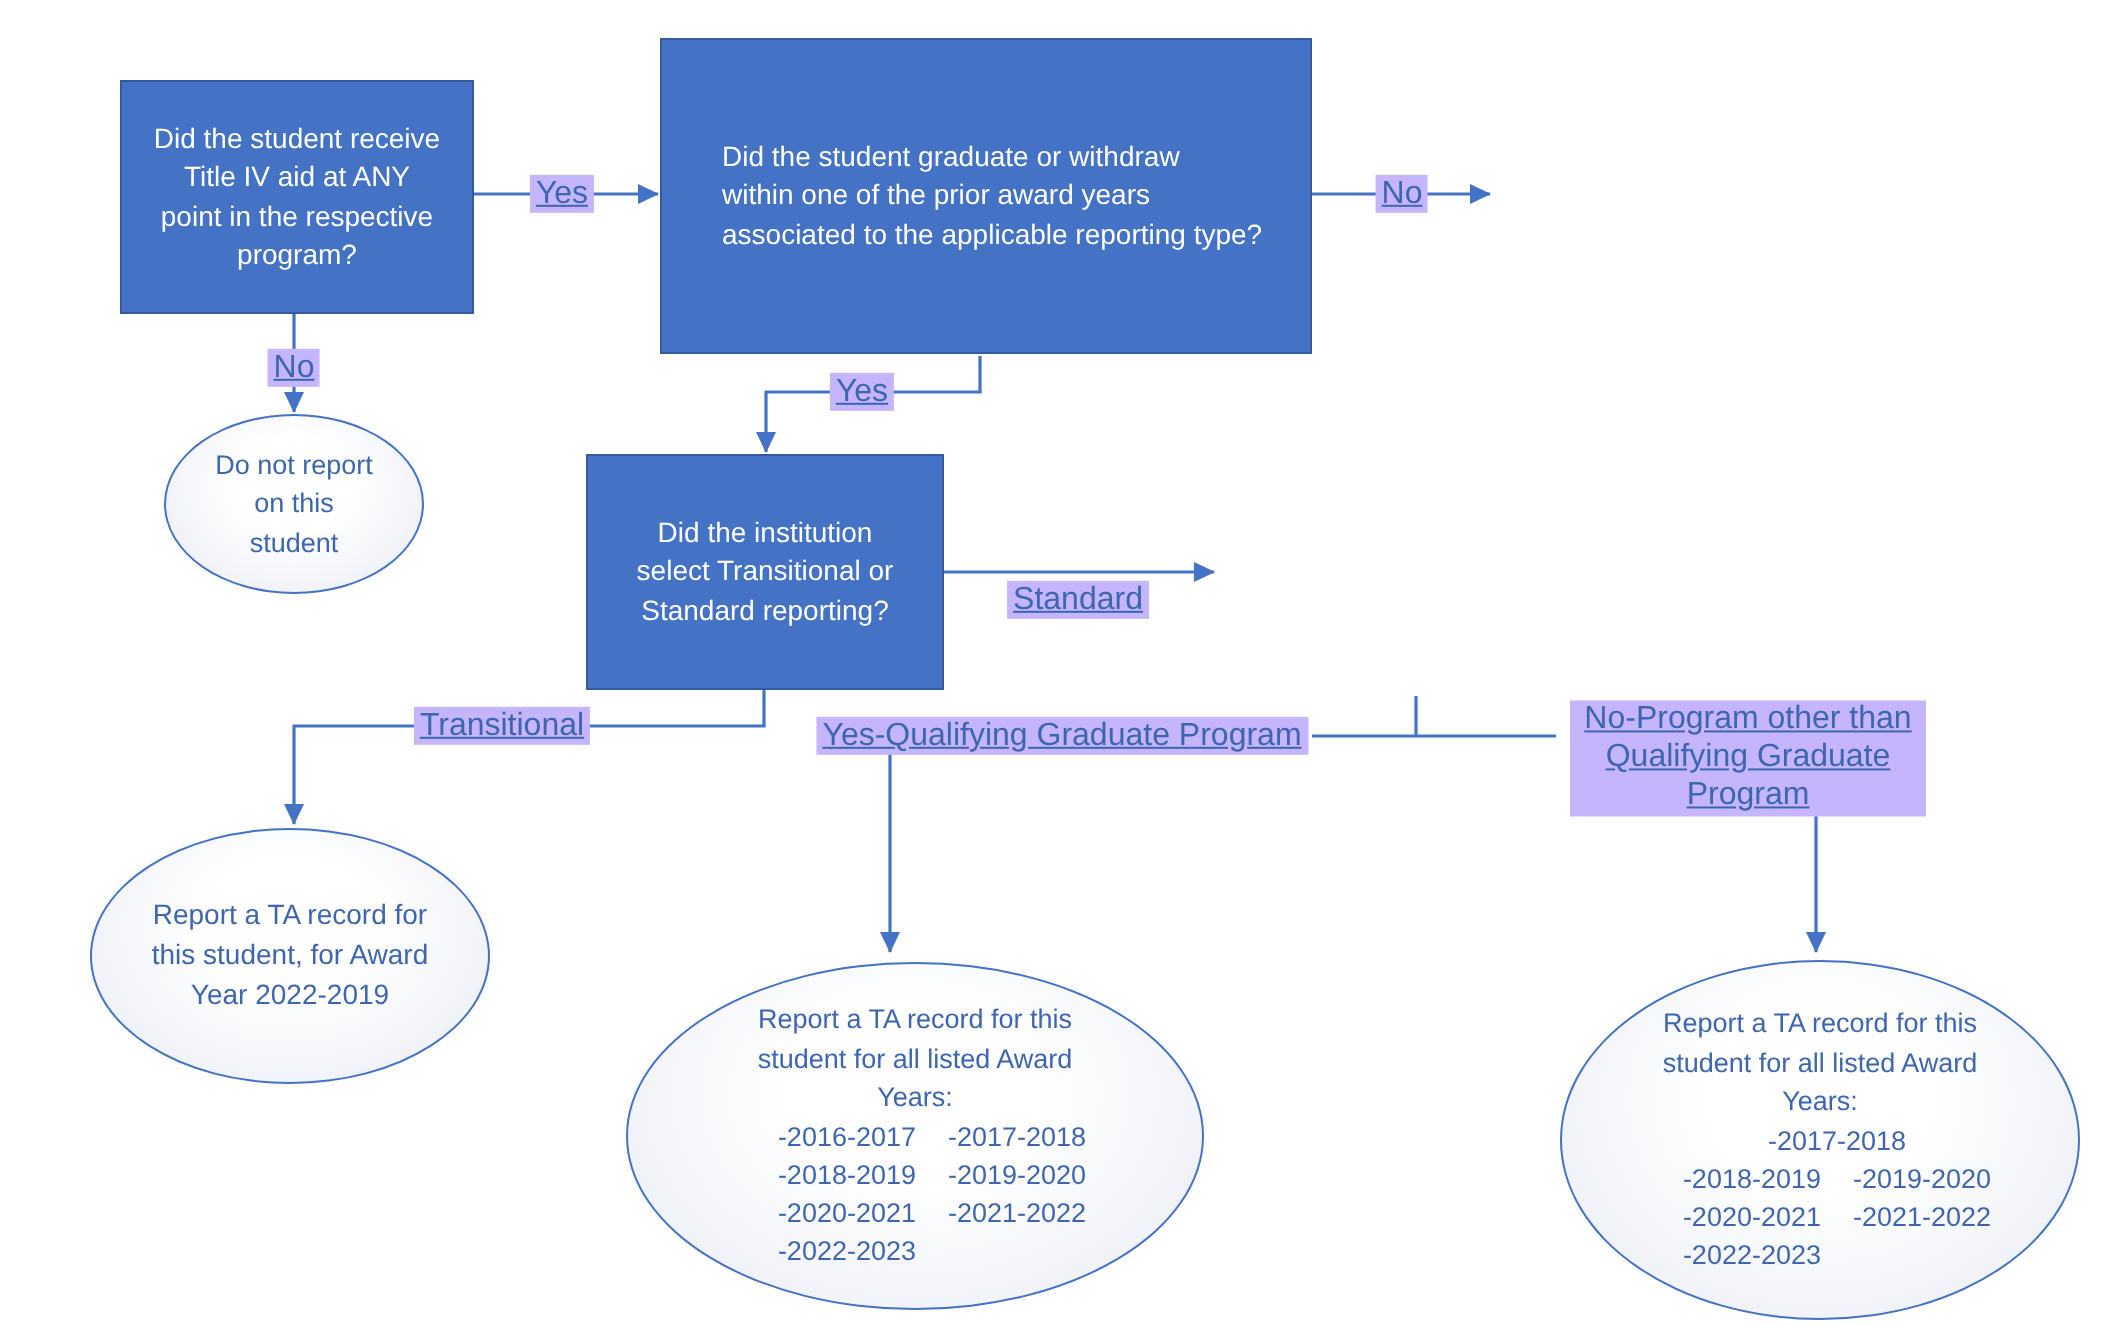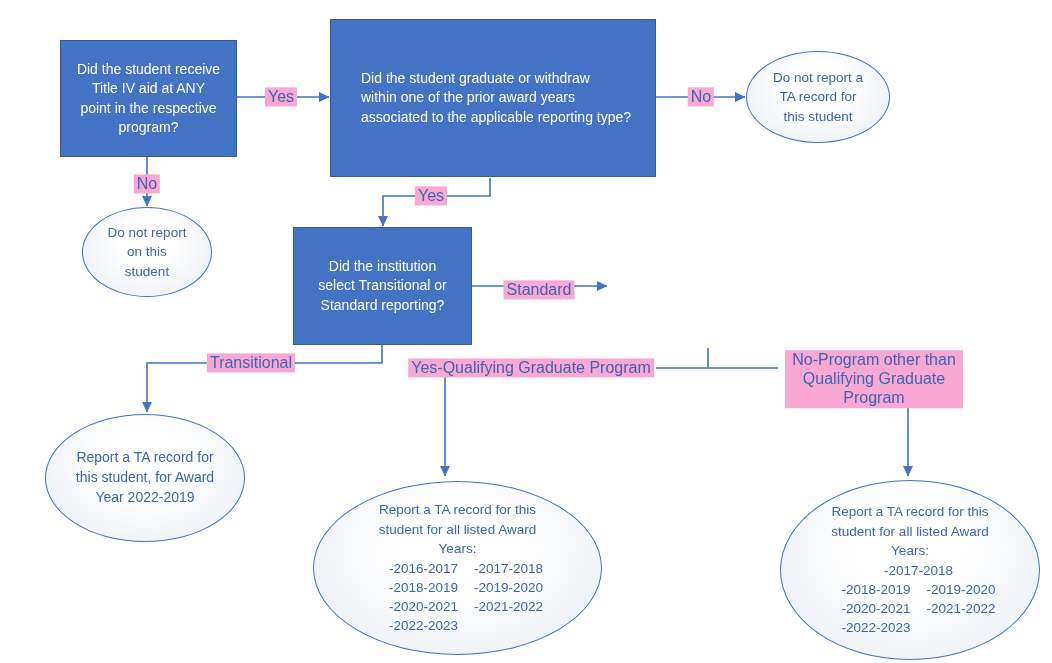--- a/index.html
+++ b/index.html
@@ -22,22 +22,22 @@
     background:radial-gradient(ellipse at 50% 38%, #ffffff 30%, #f3f5f9 65%, #e5eaf3 100%);
     color:#3E66B0; display:flex; flex-direction:column; align-items:center; justify-content:center;
     font-size:13.5px; line-height:1.42; white-space:pre-line; text-align:center;
   }
   .terminal .years { display:inline-block; text-align:left; margin-top:1px; }
   .year-row { display:flex; gap:16px; justify-content:flex-start; white-space:nowrap;margin-left:17px; }
   .center-first .year-row:first-child { justify-content:center; }
 
   .lbl {
     position:absolute; transform:translate(-50%,-50%);
-    color:#3E66B0; background:#f9a8d4; padding:0 3px;
-    font-size:16px; line-height:1.2; white-space:nowrap; text-align:center;
+    color:#3E66B0; background:#c4b5fd; padding:0 3px;
+    font-size:16px; line-height:1.2; white-space:nowrap; text-align:center;text-decoration:underline;
   }
   .lbl.small { font-size:16px; }
   .lbl.wrap { white-space:pre-line; }
 </style>
 </head>
 <body>
 
 <div class="canvas">
 
   <svg class="connectors" viewBox="0 0 1052 663">
@@ -67,23 +67,20 @@
 
   <div class="box left-text" style="left:330px; top:19px; width:326px; height:158px;padding-left:30px;">Did the student graduate or withdraw
 within one of the prior award years
 associated to the applicable reporting type?</div>
 
   <div class="box" style="left:293px; top:227px; width:179px; height:118px;">Did the institution
 select Transitional or
 Standard reporting?</div>
 
 
-  <div class="terminal" style="left:746px; top:51px; width:144px; height:92px;">Do not report a
-TA record for
-this student</div>
 
   <div class="terminal" style="left:82px; top:207px; width:130px; height:90px;">Do not report
 on this
 student</div>
 
   <div class="terminal" style="left:45px; top:414px; width:200px; height:128px; font-size:14px;">Report a TA record for
 this student, for Award
 Year 2022-2019</div>
 
   <div class="terminal" style="left:313px; top:481px; width:289px; height:174px;">
@@ -118,19 +115,19 @@
           <span>-2021-2022</span>
         </div><div class="year-row">
           <span>-2022-2023</span>
         </div></div>
   </div>
 
   <div class="lbl" style="left:281px; top:97px;">Yes</div>
   <div class="lbl" style="left:147px; top:184px;">No</div>
   <div class="lbl" style="left:701px; top:97px;">No</div>
   <div class="lbl" style="left:431px; top:196px;">Yes</div>
-  <div class="lbl" style="left:539px; top:290px;">Standard</div>
+  <div class="lbl" style="left:539px; top:300px;">Standard</div>
   <div class="lbl" style="left:251px; top:363px;">Transitional</div>
   <div class="lbl small" style="left:531px; top:368px;">Yes-Qualifying Graduate Program</div>
   <div class="lbl small wrap" style="left:874px; top:379px;">No-Program other than
 Qualifying Graduate Program</div>
 
 </div>
 
 </body></html>

